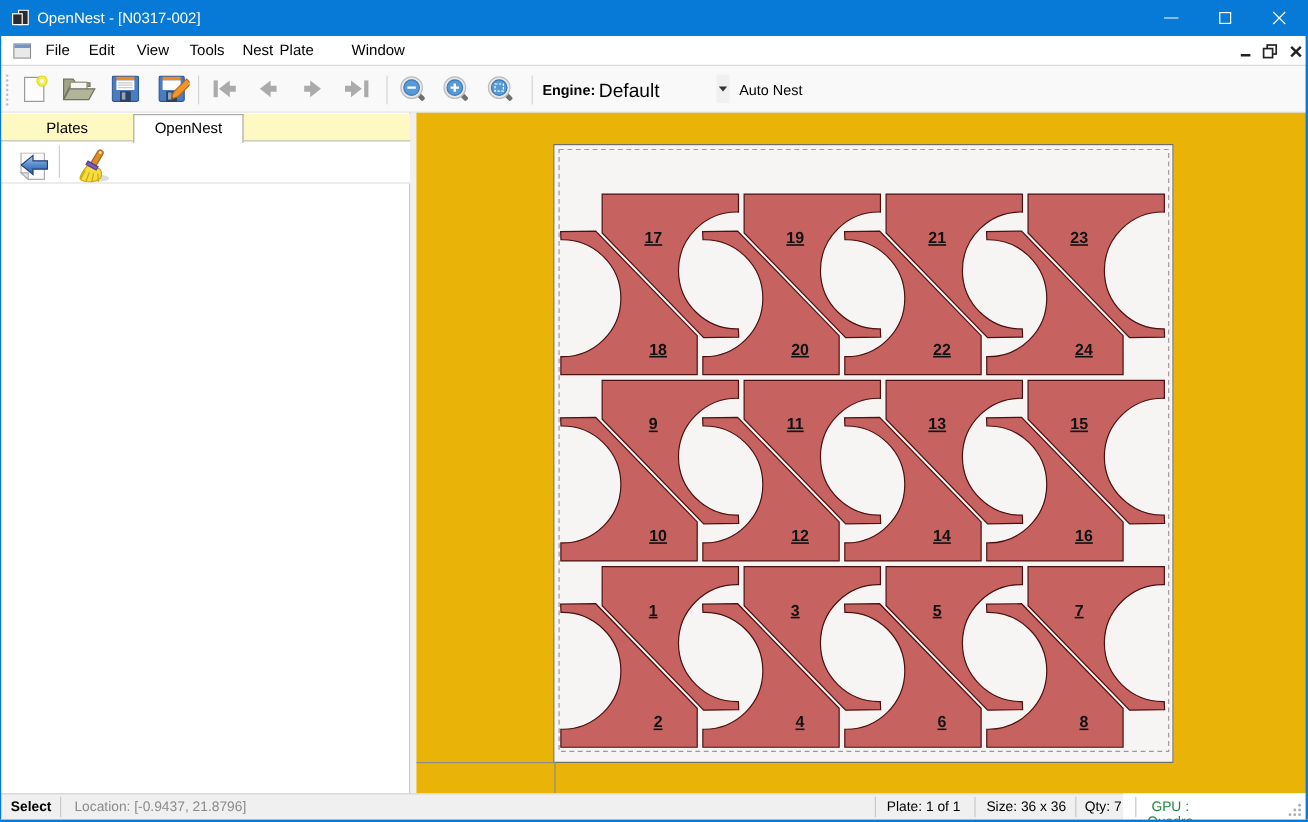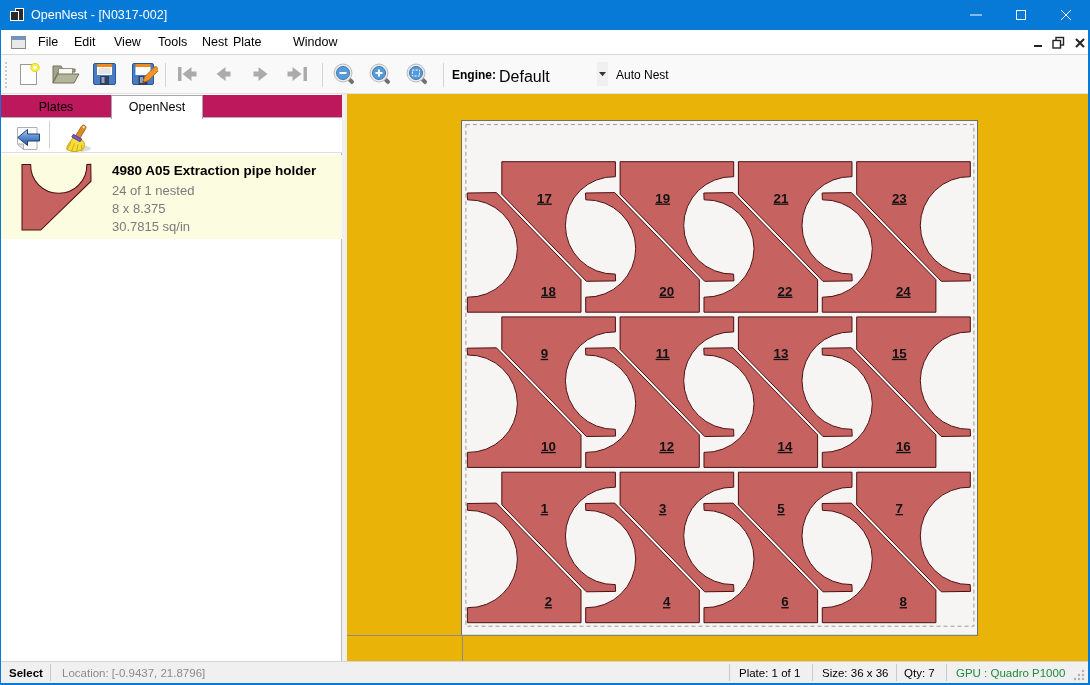--- a/index.html
+++ b/index.html
@@ -7,29 +7,29 @@
 #titlebar {left:0; top:0; width:1090px; height:30px; background:#0779d7; color:#fff;}
 #titlebar .txt {position:absolute; left:31px; top:8px; font-size:12.5px;}
 #menubar {left:0; top:30px; width:1090px; height:25px; background:#fff; border-bottom:1px solid #d8d8d8; font-size:12.5px; color:#000;}
 #menubar span.mi {position:absolute; top:5px;}
 #toolbar {left:0; top:55px; width:1090px; height:39px; background:#f9f9f9; border-bottom:1px solid #e2e2e2;}
 .tsep {position:absolute; top:8px; width:1px; height:24px; background:#d4d4d4;}
 #main {left:0; top:94px; width:1090px; height:567px;}
 #panel {position:absolute; left:0; top:0; width:342px; height:567px; background:#fff; border-right:1px solid #bdbdbd;}
 #panelgap {position:absolute; left:342px; top:0; width:5px; height:567px; background:#f0f0f0;}
 #canvas {position:absolute; left:347px; top:0; width:743px; height:567px; background:#eab308; overflow:hidden;}
-#tabs {position:absolute; left:0; top:1px; width:342px; height:23px; background:#be185d; border-bottom:1px solid #b0b0b0;}
+#tabs {position:absolute; left:0; top:1px; width:342px; height:23px; background:#fef9c3; border-bottom:1px solid #b0b0b0;}
 .tab {position:absolute; font-size:12.5px; text-align:center;}
 #tab1 {left:20px; top:5px; width:72px;}
 #tab2 {left:111px; top:0px; width:92px; height:24px; background:#fff; border:1px solid #a8a8a8; border-bottom:none; line-height:23px; z-index:2;}
 #ptools {position:absolute; left:0; top:24px; width:342px; height:35px; background:#fff; border-bottom:1px solid #e0e0e0;}
 #item {position:absolute; left:0; top:61px; width:342px; height:84px; background:#fcfce1;}
 #item .t1 {position:absolute; left:112px; top:8px; font-size:13.5px; font-weight:bold; color:#000;}
 #item .t2 {position:absolute; left:112px; font-size:13px; color:#7b7b7b;}
-#statusbar {left:0; top:661px; width:1090px; height:22px; background:#f0f0f0; border-top:1px solid #d4d4d4; font-size:11.5px;text-align:center;}
+#statusbar {left:0; top:661px; width:936px; height:22px; background:#f0f0f0; border-top:1px solid #d4d4d4; font-size:11.5px;text-align:center;}
 #statusbar .cell {position:absolute; top:5px;}
 .ssep {position:absolute; top:2px; width:1px; height:17px; background:#c8c8c8;}
 #borderL {left:0; top:30px; width:1px; height:653px; background:#0779d7;}
 #borderR {left:1088px; top:30px; width:2px; height:653px; background:#0779d7;}
 #borderB {left:0; top:683px; width:1090px; height:2px; background:#0779d7;}
 </style></head>
 <body>
 <div class="abs" id="titlebar">
   <svg class="abs" style="left:10px;top:8px" width="15" height="14" viewBox="0 0 15 14">
     <rect x="5.5" y="0.5" width="8" height="12" fill="#2b2b2b" stroke="#fff"></rect>
@@ -166,31 +166,20 @@
       </svg>
       <div class="abs" style="left:49px;top:3px;width:1px;height:27px;background:#d0d0d0"></div>
       <svg class="abs" style="left:56px;top:6px" width="38" height="28" viewBox="0 0 38 28">
         <ellipse cx="25" cy="24.5" rx="10" ry="3" fill="#dcdcdc"></ellipse>
         <path d="M19 13 L25.5 2.2 q1.3 -2 3.3 -0.8 q2 1.2 0.8 3.2 L23.2 15.5 Z" fill="#d98c28" stroke="#a96a1a"></path>
         <circle cx="27.6" cy="3.2" r="1.1" fill="#fceabf"></circle>
         <path d="M16.5 14.5 q-7 8.5 -5.5 11 q4.5 2.8 9.5 2 q6 -1 7.5 -3.8 q1.5 -3 -0.5 -6.5 l-7 -4 Z" fill="#f6dc3d" stroke="#c9a90f"></path>
         <path d="M15 18 l-4 7.5 M18.5 19.5 l-3 7.7 M22 20.5 l-1.5 7 M25.5 20.8 l0.5 6.7" stroke="#c9a90f" fill="none"></path>
         <path d="M15.8 13 l8.3 4.7 l1.6 -2.7 l-8.3 -4.7 Z" fill="#7a5bb5" stroke="#5a3a99"></path>
       </svg>
-    </div>
-    <div id="item">
-      <svg class="abs" style="left:20px;top:6px" width="76" height="72" viewBox="0 0 76 72">
-        <g transform="translate(2 69) rotate(-90) scale(0.577)">
-            <path d="M0 0 H113.6 V15 A48.75 48.75 0 0 0 63.6 63.7 A48.75 48.75 0 0 0 113.5 112.4 L113.8 119.2 L84.6 119.6 L0 32.5 Z" fill="#c66361" stroke="#4d1010" stroke-width="1.8"></path>
-          </g>
-      </svg>
-      <div class="t1">4980 A05 Extraction pipe holder</div>
-      <div class="t2" style="top:28px">24 of 1 nested</div>
-      <div class="t2" style="top:46px">8 x 8.375</div>
-      <div class="t2" style="top:64px">30.7815 sq/in</div>
     </div>
   </div>
   <div id="panelgap"></div>
   <div id="canvas">
     <svg id="plate" width="517" height="516" viewBox="0 0 517 516" style="position:absolute;left:113.5px;top:26.4px">
 <defs>
           <path id="part" d="M0 0 H113.6 V15 A48.75 48.75 0 0 0 63.6 63.7 A48.75 48.75 0 0 0 113.5 112.4 L113.8 119.2 L84.6 119.6 L0 32.5 Z" fill="#c66361" stroke="#4d1010" stroke-width="1"></path>
         </defs>
 <rect x="0.5" y="0.5" width="516" height="514.8" fill="#f6f5f4" stroke="#6e6e6e" stroke-width="1"></rect>
 <rect x="4.9" y="4.6" width="508" height="501.6" fill="none" stroke="#9a9a9a" stroke-width="1" stroke-dasharray="4 3"></rect>

